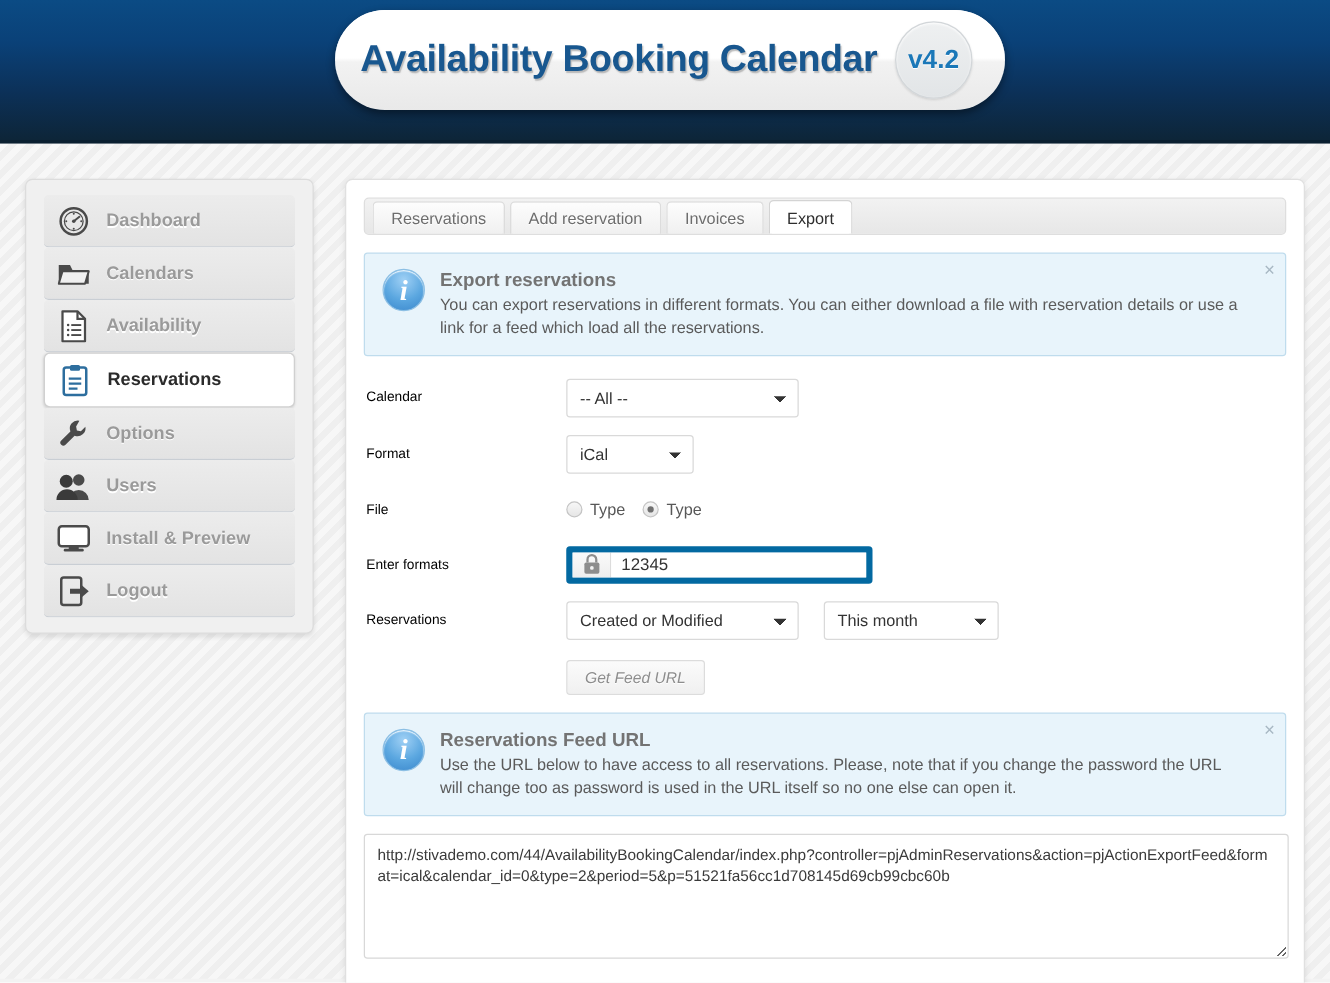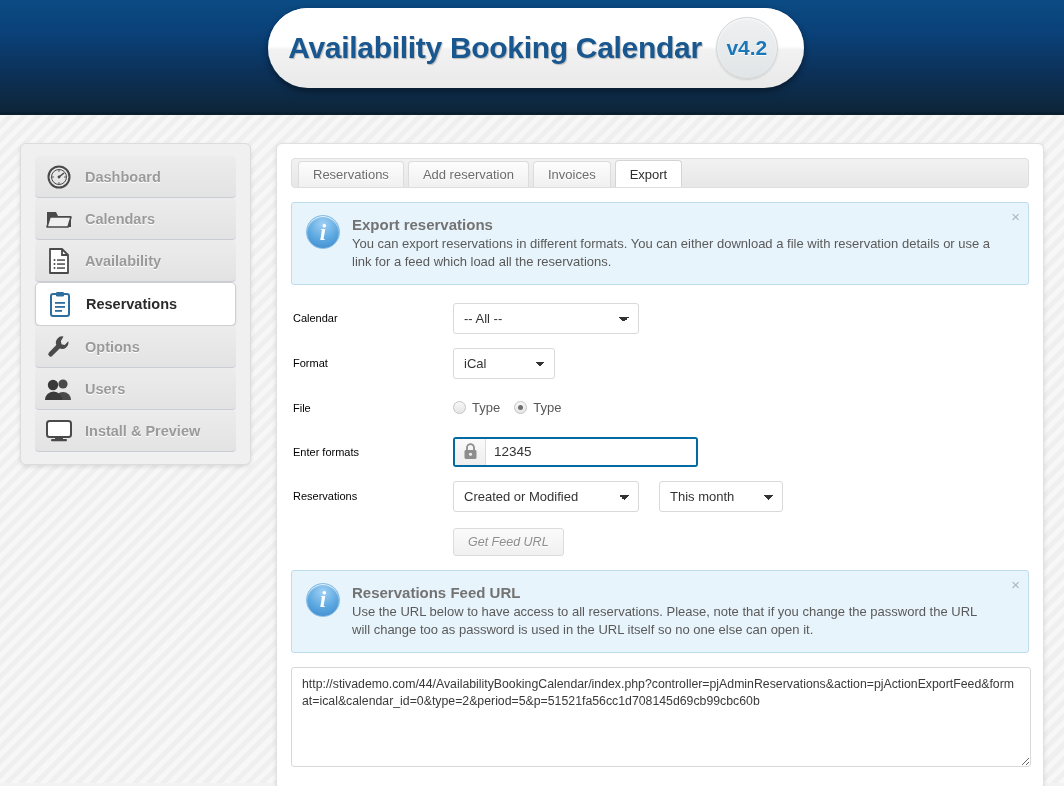--- a/index.html
+++ b/index.html
@@ -237,21 +237,21 @@
     background-position:
       calc(100% - 14px) calc(50% + 1px),
       calc(100% - 9px) calc(50% + 1px);
     background-size: 5px 5px, 5px 5px;
     background-repeat: no-repeat;
     cursor: pointer;
   }
   .sel-calendar { width: 186px; }
   .sel-format { width: 102px; }
   .sel-restype { width: 186px; }
-  .sel-period { width: 124px; }
+  .sel-period { width: 140px; }
 
   .radio-group { display: flex; align-items: center; gap: 14px; }
   .radio-opt { display: flex; align-items: center; gap: 6px; cursor: pointer; }
   .radio-dot {
     width: 13px; height: 13px;
     border-radius: 50%;
     background: linear-gradient(to bottom, #f7f7f7, #e6e6e6);
     border: 1px solid #c4c4c4;
     position: relative;
   }
@@ -262,21 +262,21 @@
     width: 5px; height: 5px;
     border-radius: 50%;
     background: #707070;
   }
   .radio-label { font-size: 13px; color: #585858; }
 
   .pwd-wrap {
     display: flex;
     align-items: stretch;
     height: 30px;
-    border: 2px solid #0369a1;
+    border: 5px solid #0369a1;
     border-radius: 3px;
     background: #fff;
     width: 245px;
     overflow: hidden;
   }
   .pwd-icon {
     width: 31px;
     flex: 0 0 31px;
     background: linear-gradient(to bottom, #fafafa, #eeeeee);
     border-right: 1px solid #dcdcdc;
@@ -419,20 +419,30 @@
       <span class="nav-icon">
         <svg width="28" height="24" viewBox="0 0 28 24">
           <rect x="2" y="2" width="24" height="16" rx="2.5" fill="#fff" stroke="#4a4a4a" stroke-width="2"></rect>
           <rect x="10" y="18" width="8" height="2.4" fill="#4a4a4a"></rect>
           <rect x="6" y="20" width="16" height="2.2" rx="1" fill="#4a4a4a"></rect>
         </svg>
       </span>
       <span class="nav-label">Install &amp; Preview</span>
     </div>
 
+    <div class="nav-item">
+      <span class="nav-icon">
+        <svg width="26" height="26" viewBox="0 0 26 26">
+          <rect x="3" y="2" width="16" height="22" rx="2" fill="none" stroke="#4a4a4a" stroke-width="2"></rect>
+          <rect x="10" y="11" width="11" height="4" fill="#4a4a4a"></rect>
+          <path d="M18 7 L25 13 L18 19 Z" fill="#4a4a4a"></path>
+        </svg>
+      </span>
+      <span class="nav-label">Logout</span>
+    </div>
 
   </div>
 
   <div class="panel">
 
     
     <div class="tabs">
       <div class="tab">Reservations</div>
       <div class="tab">Add reservation</div>
       <div class="tab">Invoices</div>

